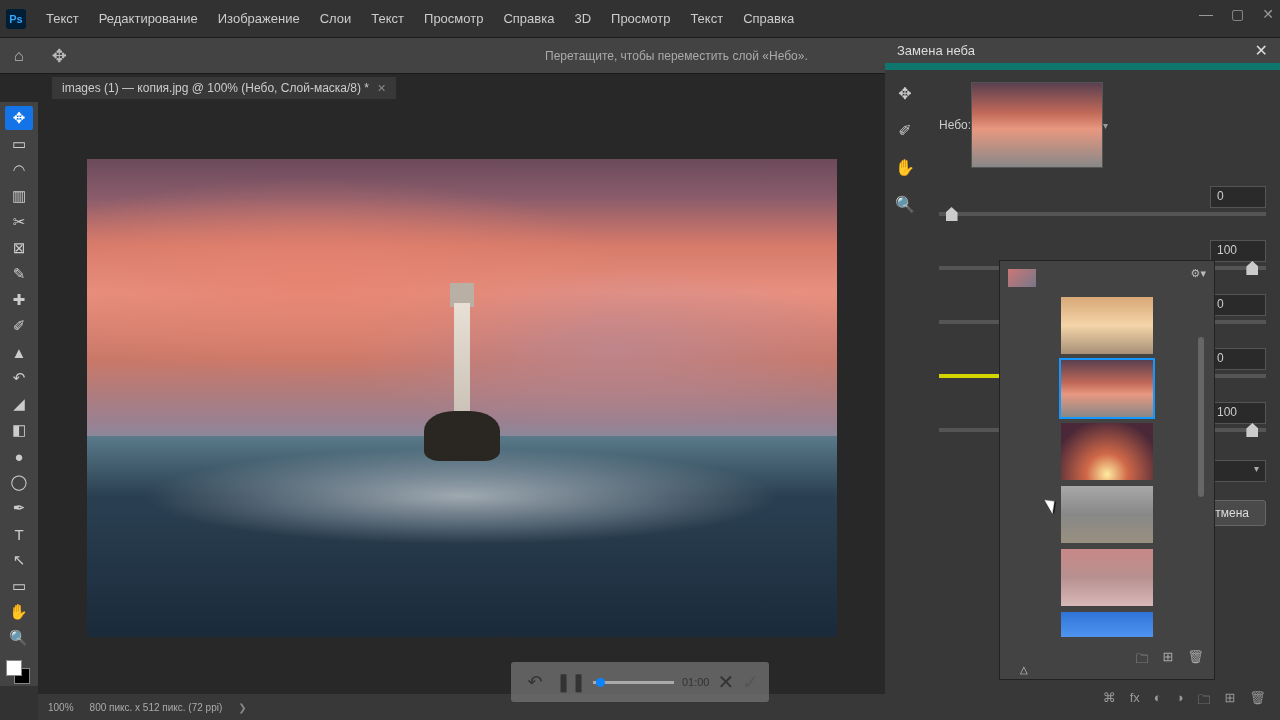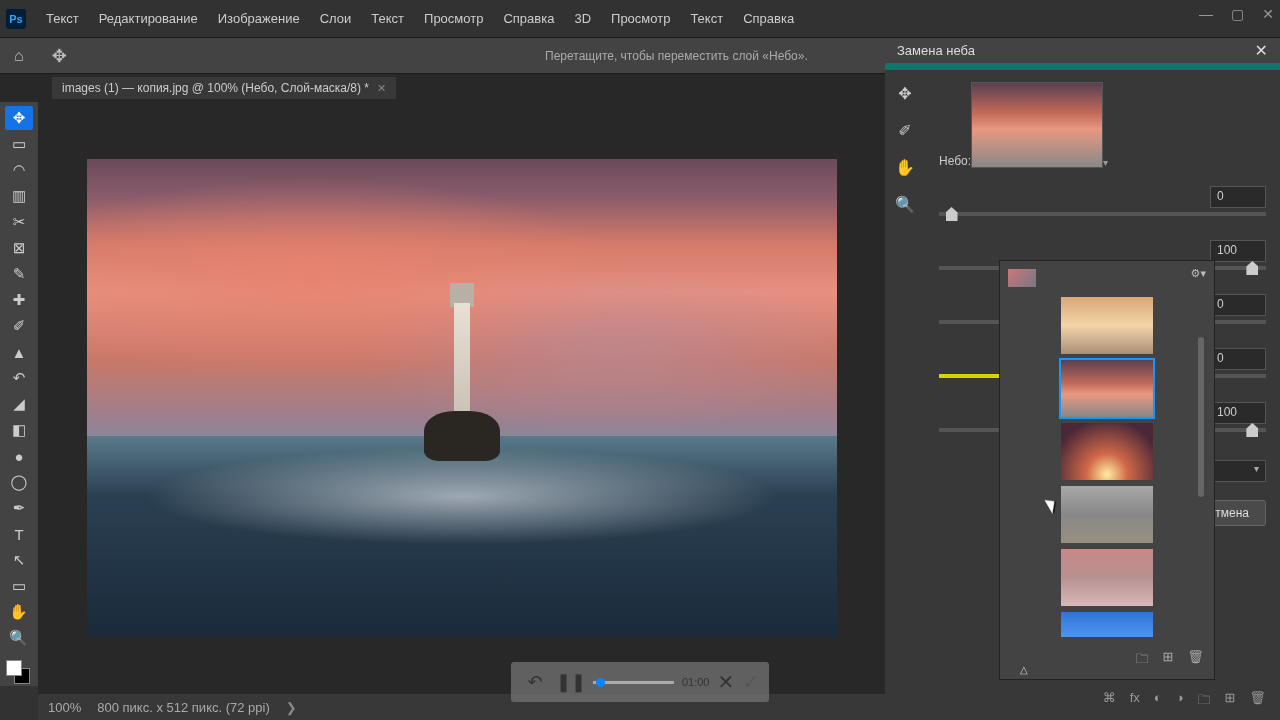--- a/index.html
+++ b/index.html
@@ -24,37 +24,37 @@
 .canvas-area{position:absolute;left:38px;top:102px;right:395px;bottom:26px;background:#282828;display:flex;align-items:center;justify-content:center;overflow:hidden}
 .img{width:750px;height:478px;position:relative;overflow:hidden}
 .sky{position:absolute;inset:0;background:linear-gradient(180deg,#6b4a5a 0%,#8a5c6b 8%,#d67a6a 18%,#e89080 28%,#c97868 42%,#9a8090 55%,#7892a8 62%);}
 .sky::before{content:"";position:absolute;inset:0;background:radial-gradient(ellipse 60% 30% at 30% 25%,rgba(230,130,110,.8),transparent 70%),radial-gradient(ellipse 50% 25% at 70% 40%,rgba(180,140,160,.6),transparent 70%)}
 .sea{position:absolute;left:0;right:0;bottom:0;height:42%;background:linear-gradient(180deg,#5a7a8a 0%,#2a4052 30%,#1a2a3a 100%)}
 .sea::before{content:"";position:absolute;inset:0;background:radial-gradient(ellipse 70% 40% at 50% 30%,rgba(255,255,255,.55),transparent 60%);mix-blend-mode:screen}
 .light{position:absolute;left:50%;top:26%;transform:translateX(-50%);width:40px;height:180px}
 .light .tower{position:absolute;left:12px;top:20px;width:16px;height:120px;background:linear-gradient(180deg,#e8e0d5,#c8c0b5)}
 .light .top{position:absolute;left:8px;top:0;width:24px;height:24px;background:#b8b0a5}
 .light .rock{position:absolute;left:-18px;top:128px;width:76px;height:50px;background:#2a2622;border-radius:40% 40% 20% 20%}
-.statusbar{position:absolute;left:38px;right:395px;bottom:0;height:26px;background:#383838;display:flex;align-items:center;padding:0 10px;color:#aaa;font-size:13px;gap:16px}
+.statusbar{position:absolute;left:38px;right:395px;bottom:0;height:26px;background:#383838;display:flex;align-items:center;padding:0 10px;color:#aaa;font-size:10px;gap:16px}
 .statusbar .chev{color:#888}
 .playbar{position:absolute;left:50%;bottom:18px;transform:translateX(-50%);width:258px;height:40px;background:rgba(120,120,120,.7);border-radius:3px;display:flex;align-items:center;gap:8px;padding:0 10px}
 .playbar .pb{width:28px;height:28px;display:flex;align-items:center;justify-content:center;color:#333;font-size:18px;cursor:pointer}
 .playbar .track{flex:1;height:3px;background:#aaa;position:relative}
 .playbar .track .dot{position:absolute;left:4%;top:-3px;width:9px;height:9px;background:#0a84ff;border-radius:50%}
 .playbar .time{font-size:11px;color:#333}
 .playbar .xx{font-size:20px;color:#333}
 .playbar .ck{font-size:20px;color:#555}
 .sky-panel{position:absolute;right:0;top:38px;width:395px;bottom:0;background:#383838;display:flex;flex-direction:column}
 .sky-hd{height:32px;background:#434343;display:flex;align-items:center;justify-content:space-between;padding:0 12px;font-size:13px;color:#ddd;border-bottom:7px solid #0f766e}
 .sky-hd .x{font-size:16px;cursor:pointer}
 .sky-body{flex:1;display:flex;position:relative}
 .mini-tools{width:40px;background:#383838;display:flex;flex-direction:column;align-items:center;padding-top:14px;gap:18px}
 .mini-tools .mt{font-size:16px;color:#ccc;cursor:pointer}
 .sky-right{flex:1;padding:12px 14px;position:relative}
-.sky-sel{display:flex;align-items:flex-end;margin-bottom:18px}
+.sky-sel{display:flex;align-items:center;margin-bottom:18px}
 .sky-sel .lbl{font-size:12px;color:#ccc}
 .sky-sel .cur{width:132px;height:86px;border:1px solid #555;background:linear-gradient(180deg,#5a4050 0%,#c06858 35%,#e89880 55%,#888 100%);position:relative}
 .sky-sel .dd{font-size:10px;color:#999}
 .sliders{display:flex;flex-direction:column;gap:24px;margin-top:10px}
 .sl{display:flex;flex-direction:column;gap:4px}
 .sl .val{width:56px;height:22px;background:#2a2a2a;border:1px solid #555;color:#ccc;font-size:12px;padding:2px 6px;align-self:flex-end}
 .sl .bar{height:4px;background:#555;position:relative}
 .sl .bar .h{position:absolute;top:-5px;width:12px;height:14px;background:#ccc;clip-path:polygon(50% 0,100% 40%,100% 100%,0 100%,0 40%)}
 .sl .bar.yel{background:linear-gradient(90deg,#d4d400 0%,#d4d400 50%,#555 50%)}
 .drop{width:60px;height:22px;background:#2a2a2a;border:1px solid #555;margin-top:28px;align-self:flex-end;position:relative}

